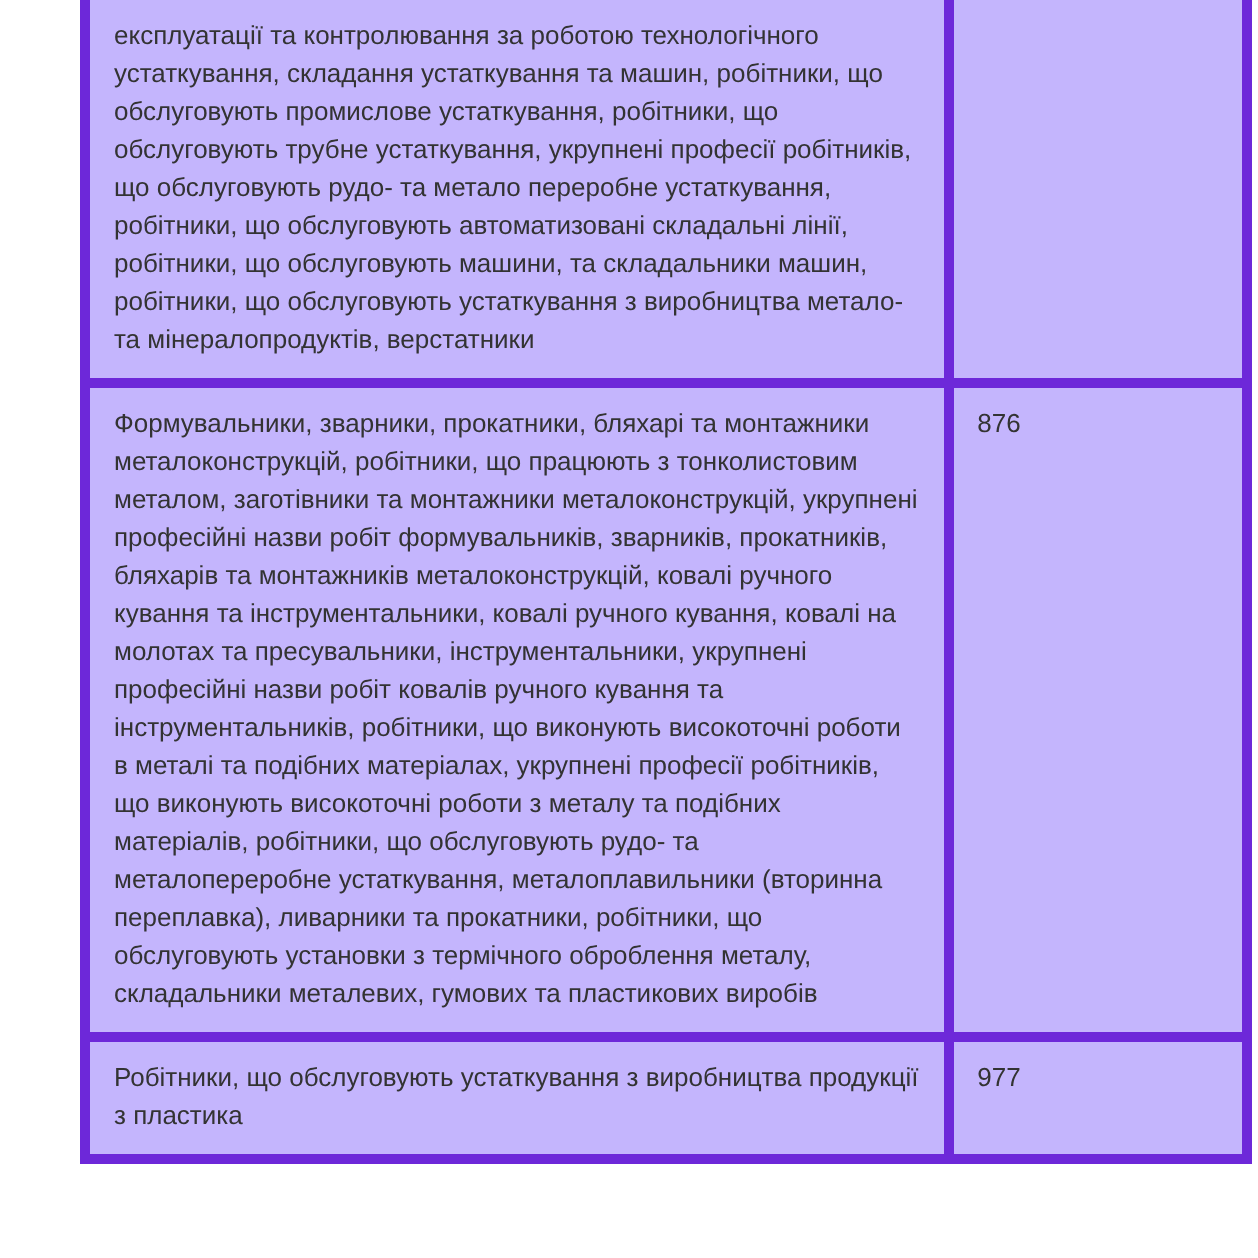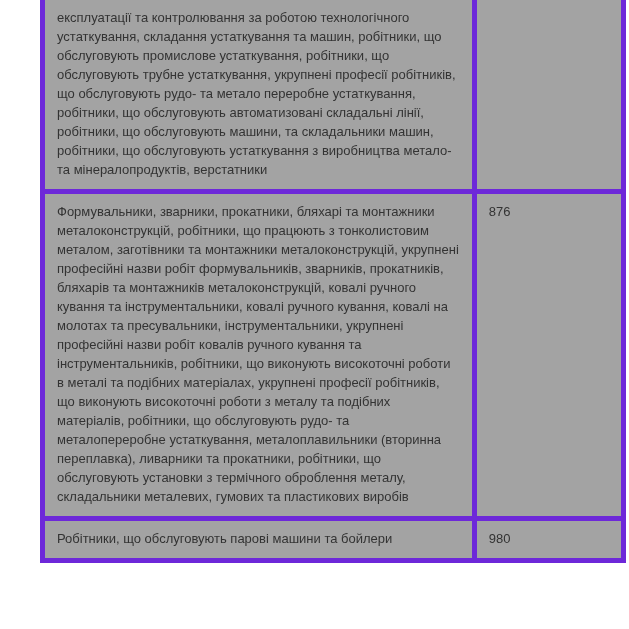--- a/index.html
+++ b/index.html
@@ -13,21 +13,21 @@
     height: 629px;
     overflow: hidden;
     background: #ffffff;
     font-family: "Liberation Sans", sans-serif;
   }
   table.data-table {
     border-collapse: collapse;
     table-layout: fixed;
     margin-left: 40px;
     width: 586px;
-    background: #a3a3a3;
+    background: #c4b5fd;
   }
   table.data-table td {
     border: 5px solid #6d28d9;
     vertical-align: top;
     padding: 8px 12px 10px 12px;
     font-size: 13px;
     line-height: 19px;
     color: #333333;
     word-wrap: break-word;
   }
@@ -52,18 +52,18 @@
     <tbody>
       <tr class="row-clipped">
         <td class="text-cell">експлуатації та контролювання за роботою технологічного устаткування, складання устаткування та машин, робітники, що обслуговують промислове устаткування, робітники, що обслуговують трубне устаткування, укрупнені професії робітників, що обслуговують рудо- та метало переробне устаткування, робітники, що обслуговують автоматизовані складальні лінії, робітники, що обслуговують машини, та складальники машин, робітники, що обслуговують устаткування з виробництва метало- та мінералопродуктів, верстатники</td>
         <td class="code-cell"></td>
       </tr>
       <tr>
         <td class="text-cell">Формувальники, зварники, прокатники, бляхарі та монтажники металоконструкцій, робітники, що працюють з тонколистовим металом, заготівники та монтажники металоконструкцій, укрупнені професійні назви робіт формувальників, зварників, прокатників, бляхарів та монтажників металоконструкцій, ковалі ручного кування та інструментальники, ковалі ручного кування, ковалі на молотах та пресувальники, інструментальники, укрупнені професійні назви робіт ковалів ручного кування та інструментальників, робітники, що виконують високоточні роботи в металі та подібних матеріалах, укрупнені професії робітників, що виконують високоточні роботи з металу та подібних матеріалів, робітники, що обслуговують рудо- та металопереробне устаткування, металоплавильники (вторинна переплавка), ливарники та прокатники, робітники, що обслуговують установки з термічного оброблення металу, складальники металевих, гумових та пластикових виробів</td>
         <td class="code-cell">876</td>
       </tr>
       <tr>
-        <td class="text-cell">Робітники, що обслуговують парові машини та бойлери</td>
-        <td class="code-cell">980</td>
+        <td class="text-cell">Робітники, що обслуговують устаткування з виробництва продукції з пластика</td>
+        <td class="code-cell">977</td>
       </tr>
     </tbody>
   </table>
 </div>
 
 </body></html>

